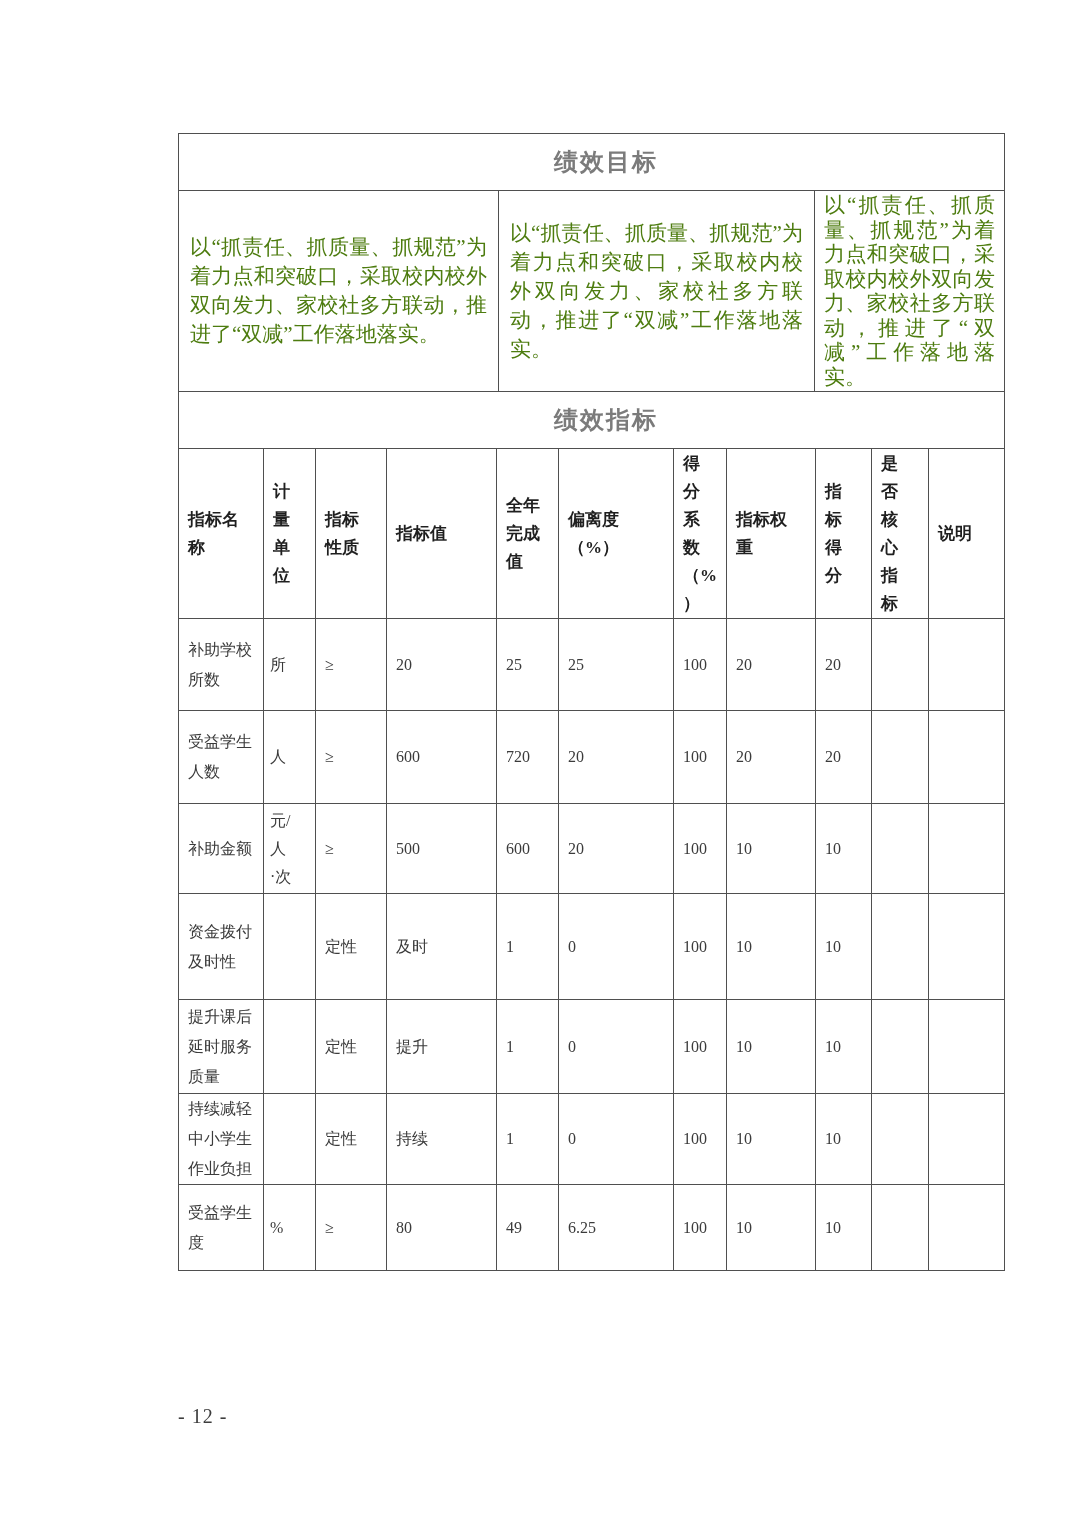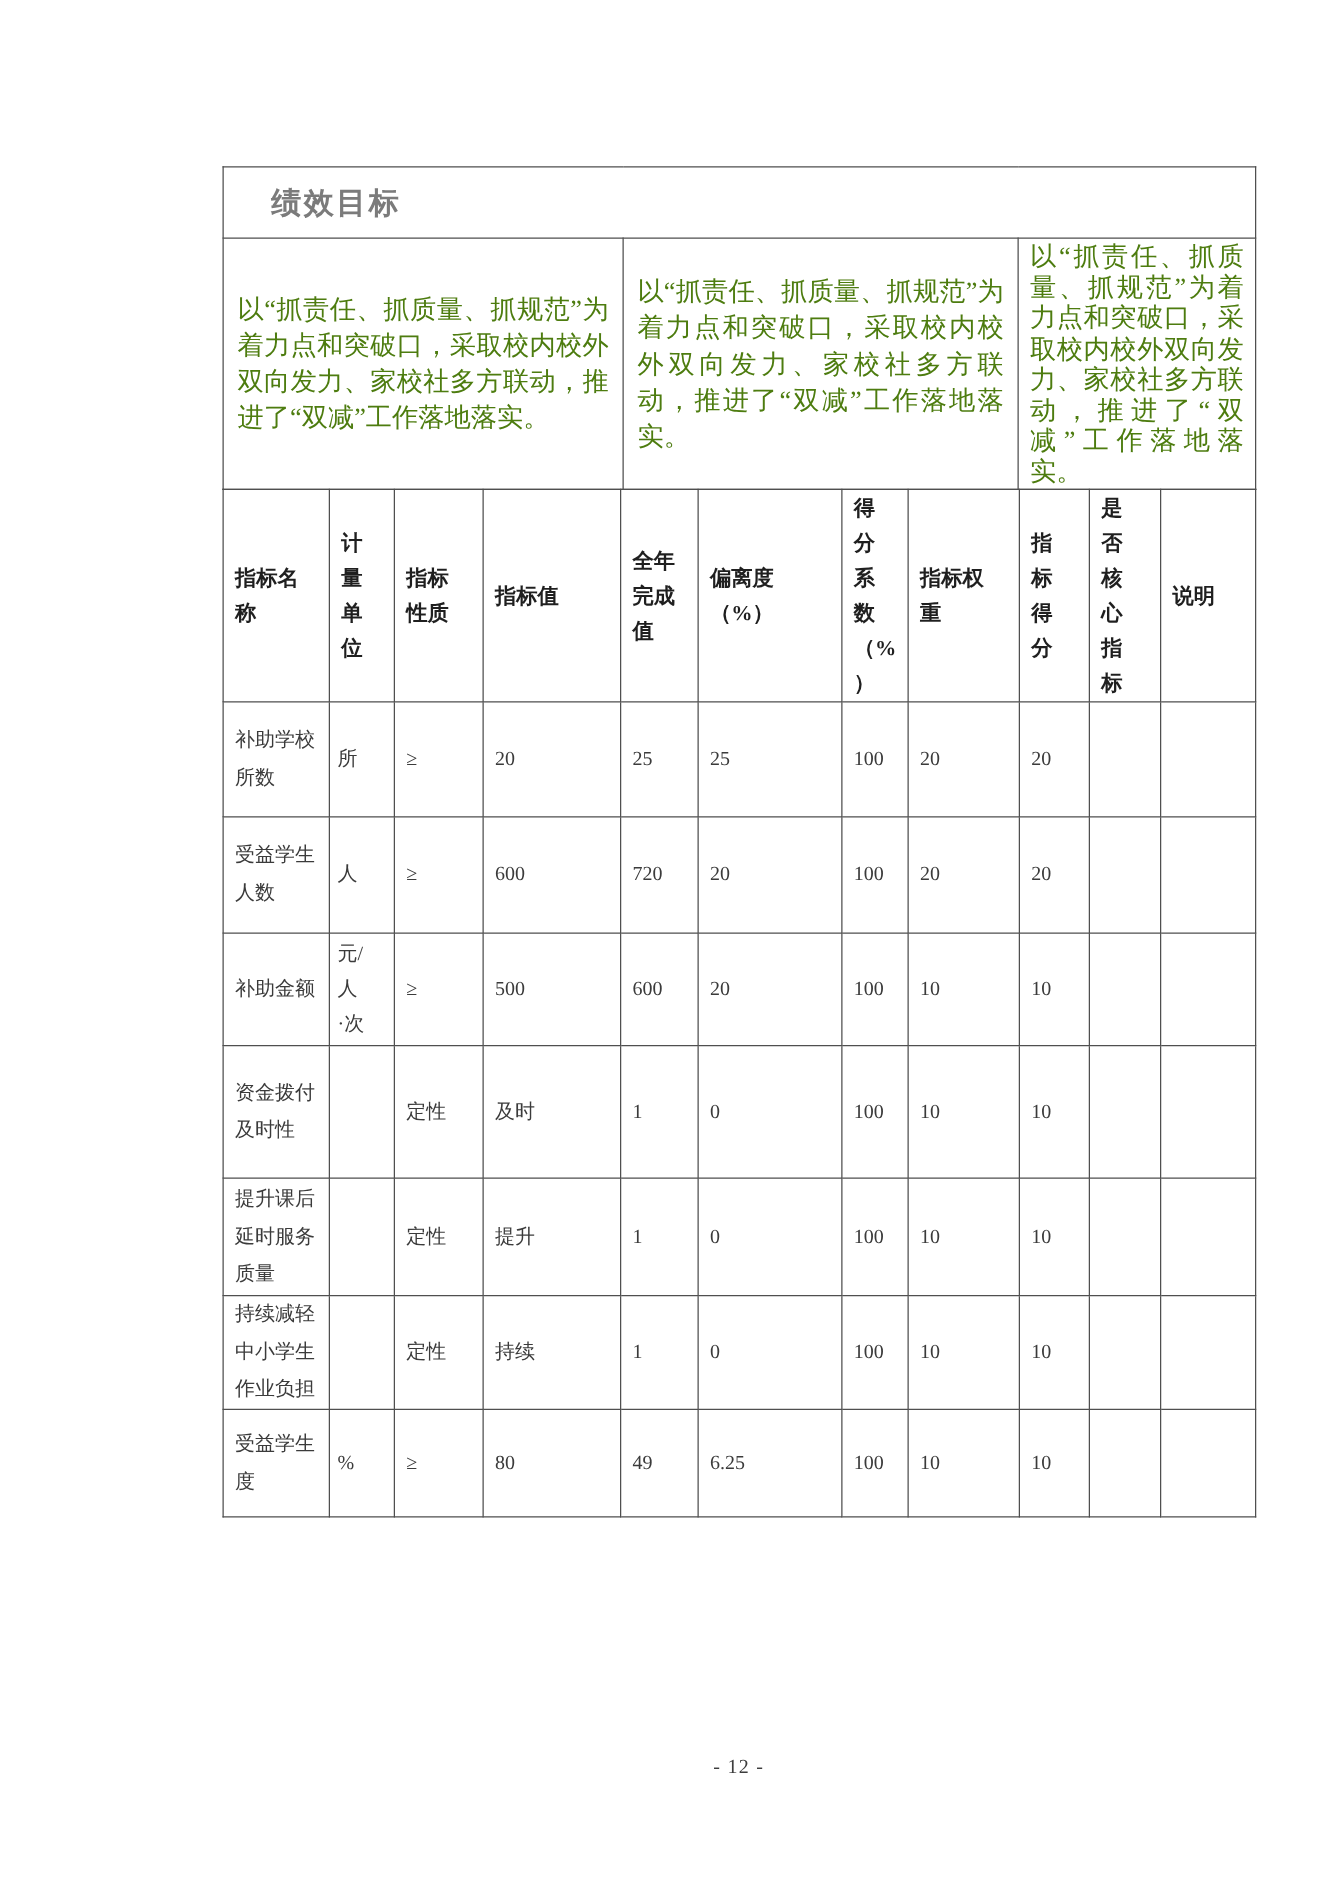--- a/index.html
+++ b/index.html
@@ -7,42 +7,42 @@
     width:1075px;height:1520px;background:#ffffff;position:relative;
     font-family:"Liberation Serif","DejaVu Serif",serif;color:#3b3b3b;
   }
   .doc{position:absolute;left:178px;top:133px;width:826px;}
   table{border-collapse:collapse;table-layout:fixed;width:826px;}
   td{
     border:1px solid #4f4f4f;vertical-align:middle;padding:0 9px;
     white-space:pre-line;font-size:16px;overflow:hidden;
   }
   .section-title{
-    height:56px;
+    height:56px;text-align:center;
     font-family:"Liberation Sans","DejaVu Sans",sans-serif;
     font-weight:bold;font-size:24px;letter-spacing:2px;color:#7b7b7b;padding-left:38px;
   }
   .goal-head td{
     height:64px;font-weight:bold;font-size:17.5px;color:#1f1f1f;line-height:26px;
   }
   .goal-body td{
     height:172px;vertical-align:middle;text-align:justify;
     font-size:21px;line-height:29px;color:#4d7c0f;padding:4px 11px;
   }
   .goal-body td.narrow{line-height:24.5px;padding:2px 9px;}
   .ind-head td{
     height:169px;font-weight:bold;font-size:17px;color:#1f1f1f;line-height:28px;
   }
   .ind-row td{line-height:30px;color:#3b3b3b;}
   .r1{height:92px}.r2{height:93px}.r3{height:90px}.r4{height:106px}
   .r5{height:94px}.r6{height:91px}.r7{height:86px}
   .unit-cell{line-height:28px !important;padding:0 6px !important;}
   .page-num{
-    position:absolute;left:178px;top:1405px;width:826px;text-align:center;
-    font-size:16px;color:#3d3d3d;letter-spacing:1px;
+    position:absolute;left:178px;top:1405px;width:826px;text-align:left;
+    font-size:20px;color:#3d3d3d;letter-spacing:1px;
   }
 </style>
 </head>
 <body>
 
 <div class="doc">
 
   <table>
     <colgroup>
         <col style="width:320px">
@@ -69,20 +69,23 @@
       <col style="width:110px">
         <col style="width:62px">
         <col style="width:115px">
       <col style="width:53px">
         <col style="width:89px">
         <col style="width:56px">
       <col style="width:57px">
         <col style="width:76px">
     </colgroup>
     <tbody>
+        <tr>
+      <td colspan="11" class="section-title">绩效指标</td>
+    </tr>
     <tr class="ind-head">
       <td>指标名
 称</td>
       <td>计
 量
 单
 位</td>
       <td>指标
 性质</td>
       <td>指标值</td>

